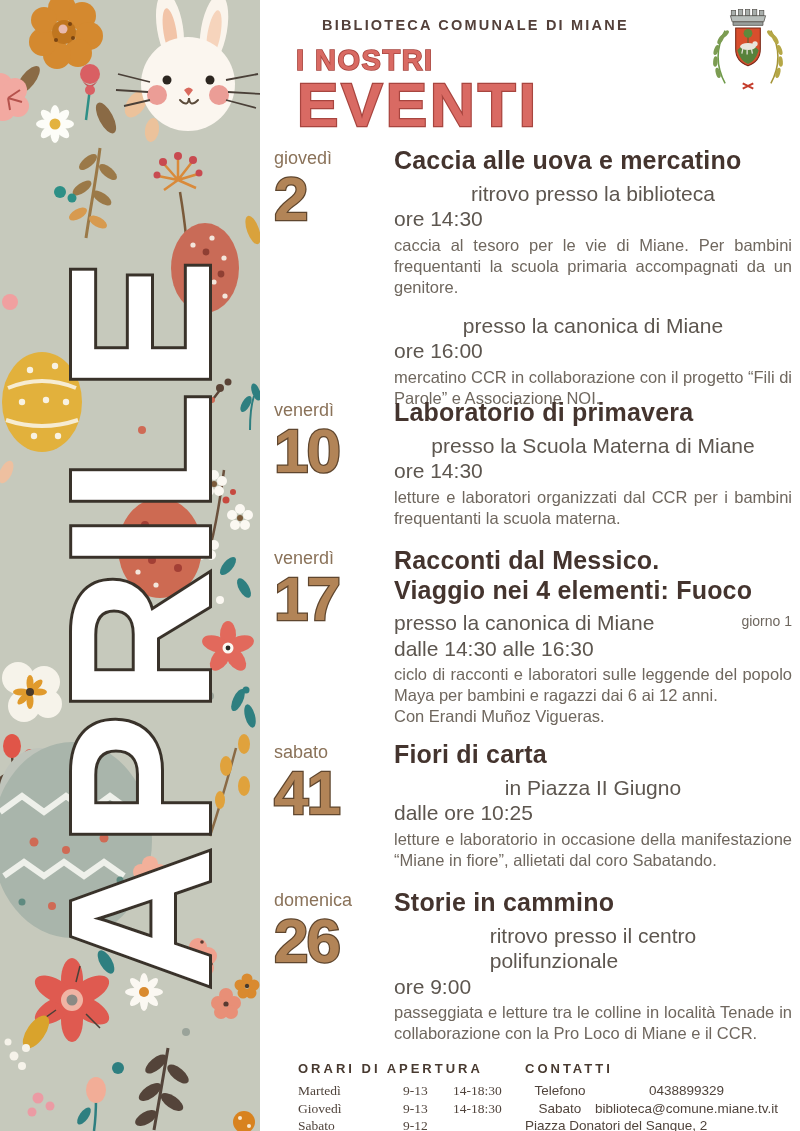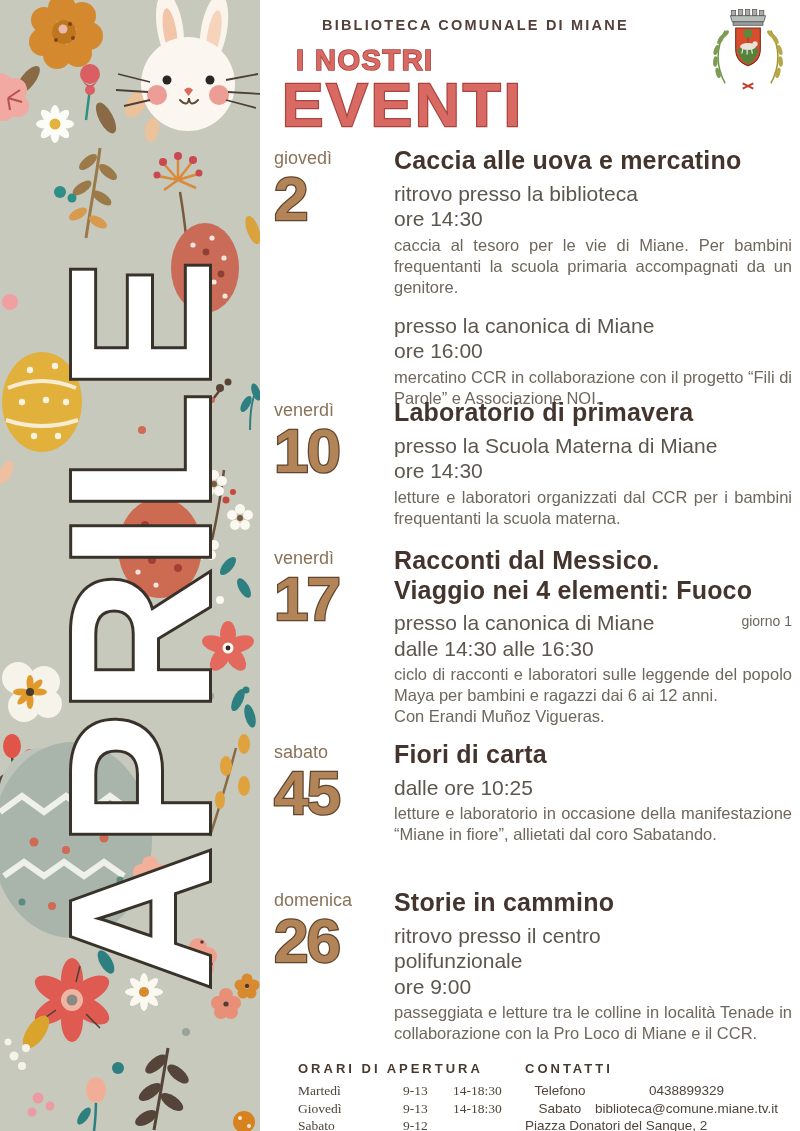--- a/index.html
+++ b/index.html
@@ -14,31 +14,31 @@
     transform:translate(-50%,-50%) rotate(-90deg);
     display:flex; align-items:center; justify-content:center;
     font-size:198px; font-weight:bold; line-height:1; letter-spacing:1px;
     color:#ffffff; -webkit-text-stroke:6px #39322a; paint-order:stroke fill;
     z-index:3; white-space:nowrap;
   }
 
   
   .org { position:absolute; left:322px; top:17px; font-size:14.5px; font-weight:bold; letter-spacing:2.2px; color:#53403a; z-index:2; }
   .title1 { position:absolute; left:296px; top:44px; font-size:29px; font-weight:bold; letter-spacing:1.5px; color:#d96a63; -webkit-text-stroke:1.6px #a8453f; paint-order:stroke fill; z-index:2; }
-  .title2 { position:absolute; left:282px; top:74px; font-size:62px; font-weight:bold; letter-spacing:3px; line-height:1; color:#d96a63; -webkit-text-stroke:2.4px #a8453f; paint-order:stroke fill; z-index:2; }
+  .title2 { position:absolute; left:297px; top:74px; font-size:62px; font-weight:bold; letter-spacing:3px; line-height:1; color:#d96a63; -webkit-text-stroke:2.4px #a8453f; paint-order:stroke fill; z-index:2; }
   .logo { position:absolute; left:702px; top:6px; width:92px; height:88px; z-index:2; }
 
   
   .event { position:absolute; left:274px; width:518px; display:flex; z-index:2; }
   .day-col { flex:0 0 112px; padding-top:2px; }
   .day-name { font-size:18px; color:#8a7259; }
   .day-num { font-size:62px; font-weight:bold; color:#b28457; -webkit-text-stroke:2.5px #5f462e; paint-order:stroke fill; line-height:0.95; letter-spacing:-2px; margin-top:1px; }
   .content-col { flex:1;margin-left:8px; }
   .event-title { font-size:25px; font-weight:bold; color:#44342e; line-height:1.18; letter-spacing:0.2px; margin-bottom:5px; white-space:pre-line; }
-  .loc-line { display:flex; align-items:flex-start; }
+  .loc-line { display:flex; align-items:flex-start;justify-content:center; }
   .loc { font-size:21px; color:#5d564f; line-height:1.22; white-space:pre-line; }
   .note { font-size:14px; color:#6e675f; margin-left:auto; padding-top:3px; }
   .time { font-size:21px; color:#5d564f; line-height:1.22; }
   .desc { font-size:16.5px; color:#6f675e; line-height:1.27; text-align:justify; margin-top:3px; }
   .desc2 { font-size:16.5px; color:#6f675e; line-height:1.27; }
   .session + .session { margin-top:15px; }
 
   
   .hours { position:absolute; left:298px; top:1061px; z-index:2; }
   .contacts { position:absolute; left:525px; top:1061px; z-index:2; }
@@ -484,25 +484,28 @@
         <div class="time">dalle 14:30 alle 16:30</div>
         <div class="desc">ciclo di racconti e laboratori sulle leggende del popolo Maya per bambini e ragazzi dai 6 ai 12 anni.</div>
         <div class="desc2">Con Erandi Muñoz Vigueras.</div>
       </div>
     </div>
   </section>
 
   <section class="event" style="top:740px">
     <div class="day-col">
       <div class="day-name">sabato</div>
-      <div class="day-num">45</div>
+      <div class="day-num">41</div>
     </div>
     <div class="content-col">
       <h2 class="event-title">Fiori di carta</h2>
       <div class="session">
+        <div class="loc-line">
+            <span class="loc">in Piazza II Giugno</span>
+          </div>
         <div class="time">dalle ore 10:25</div>
         <div class="desc">letture e laboratorio in occasione della manifestazione “Miane in fiore”, allietati dal coro Sabatando.</div>
       </div>
     </div>
   </section>
 
   <section class="event" style="top:888px">
     <div class="day-col">
       <div class="day-name">domenica</div>
       <div class="day-num">26</div>

